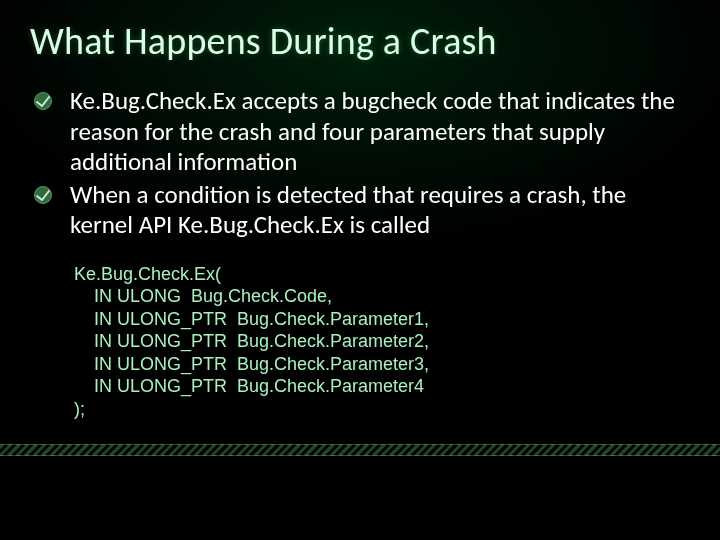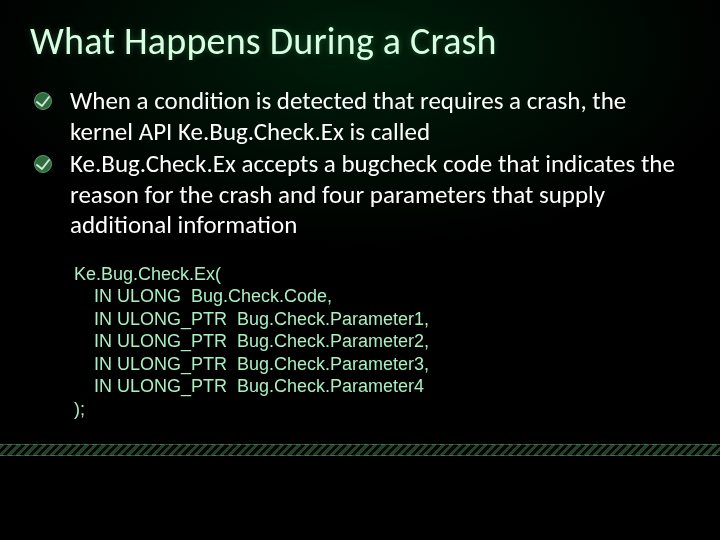--- a/index.html
+++ b/index.html
@@ -83,31 +83,31 @@
 
   <div class="bullets">
 
     <div class="bullet-item">
       <span class="bullet-icon">
         <svg width="18" height="18" viewBox="0 0 18 18">
           <circle cx="9" cy="9" r="8.5" fill="#2f6b3e" stroke="#6fae7d" stroke-width="0.8"></circle>
           <path d="M3 10 L8 14 L15 5" stroke="#cfe9d4" stroke-width="2" fill="none" stroke-linecap="round" stroke-linejoin="round"></path>
         </svg>
       </span>
-      <span>When a condition is detected that requires a crash, the kernel API Ke.Bug.Check.Ex is called</span>
+      <span>Ke.Bug.Check.Ex accepts a bugcheck code that indicates the reason for the crash and four parameters that supply additional information</span>
     </div>
 
     <div class="bullet-item">
       <span class="bullet-icon">
         <svg width="18" height="18" viewBox="0 0 18 18">
           <circle cx="9" cy="9" r="8.5" fill="#2f6b3e" stroke="#6fae7d" stroke-width="0.8"></circle>
           <path d="M3 10 L8 14 L15 5" stroke="#cfe9d4" stroke-width="2" fill="none" stroke-linecap="round" stroke-linejoin="round"></path>
         </svg>
       </span>
-      <span>Ke.Bug.Check.Ex accepts a bugcheck code that indicates the reason for the crash and four parameters that supply additional information</span>
+      <span>When a condition is detected that requires a crash, the kernel API Ke.Bug.Check.Ex is called</span>
     </div>
 
   </div>
 
   <div class="code-block">Ke.Bug.Check.Ex(
     IN ULONG  Bug.Check.Code,
     IN ULONG_PTR  Bug.Check.Parameter1,
     IN ULONG_PTR  Bug.Check.Parameter2,
     IN ULONG_PTR  Bug.Check.Parameter3,
     IN ULONG_PTR  Bug.Check.Parameter4

